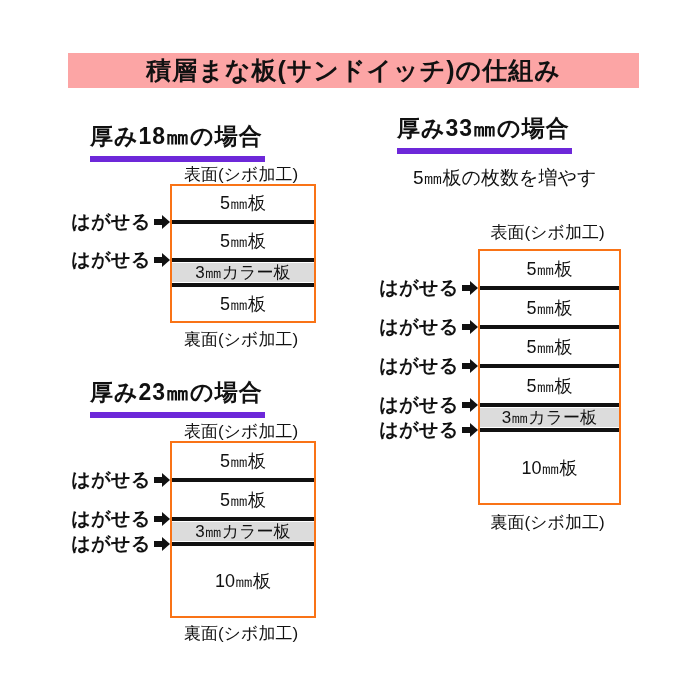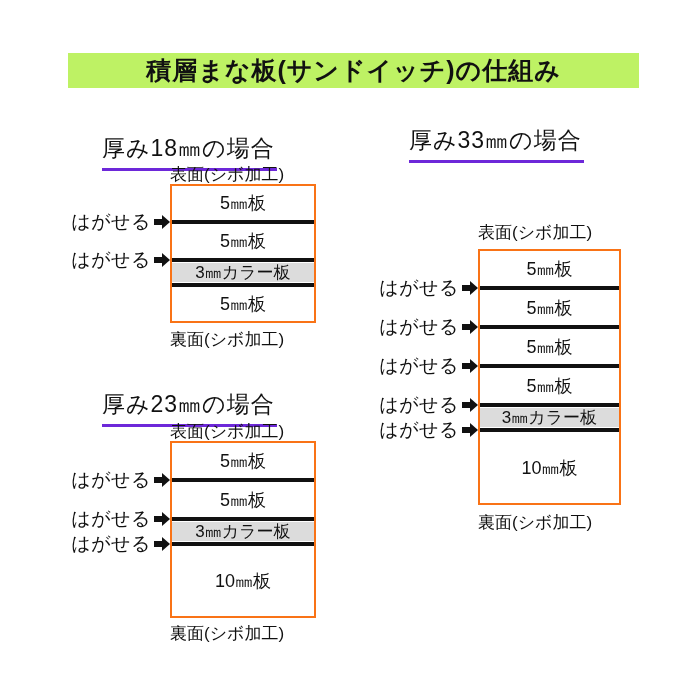--- a/index.html
+++ b/index.html
@@ -6,52 +6,52 @@
   .canvas{
     position:relative;width:700px;height:700px;background:#ffffff;
     font-family:"Liberation Sans", sans-serif;color:#111;overflow:hidden;
   }
   .title-bar{
     position:absolute;left:68px;top:53px;width:571px;height:35px;
     background:#d6d6d6;display:flex;align-items:center;justify-content:center;
     font-size:25px;font-weight:bold;letter-spacing:1px;
   }
   .dg-heading{
-    position:absolute;margin:12px;font-size:23px;font-weight:normal;
-    letter-spacing:1px;border-bottom:3px solid #6d28d9;padding:0 2px 4px 0;
+    position:absolute;margin:0;font-size:23px;font-weight:bold;
+    letter-spacing:1px;border-bottom:6px solid #6d28d9;padding:0 2px 4px 0;
     white-space:nowrap;
   }
   .note{position:absolute;font-size:19px;line-height:27px;white-space:nowrap;}
   .note-line-indent{padding-left:16px;}
-  .face-label{position:absolute;font-size:17px;white-space:nowrap;}
+  .face-label{position:absolute;font-size:17px;text-align:center;white-space:nowrap;}
   .stack{position:absolute;border:2px solid #f97316;display:flex;flex-direction:column;box-sizing:content-box;}
   .layer{
     display:flex;align-items:center;justify-content:center;
     font-size:18px;background:#fff;flex:none;line-height:1;white-space:nowrap;
   }
   .layer.color{background:#dcdcdc;font-size:17px;box-shadow:inset 0 1px 0 #fff, inset 0 -1px 0 #fff;}
   .divider{height:4px;background:#111;flex:none;}
   .peel{
     position:absolute;height:26px;width:170px;
     display:flex;align-items:center;justify-content:flex-end;
   }
-  .peel-text{font-size:19px;font-weight:normal;letter-spacing:0.5px;white-space:nowrap;}
+  .peel-text{font-size:19px;font-weight:bold;letter-spacing:0.5px;white-space:nowrap;}
   .arrow-icon{position:relative;width:16px;height:14px;flex:none;margin-left:3px;}
   .arrow-icon::before{content:"";position:absolute;left:0;top:4px;width:8px;height:6px;background:#111;}
   .arrow-icon::after{
     content:"";position:absolute;left:8px;top:0;width:0;height:0;
     border-left:8px solid #111;border-top:7px solid transparent;border-bottom:7px solid transparent;
   }
 </style>
 </head>
 <body>
 
 <div class="canvas">
 
-  <div class="title-bar" style="background: #bef264;">積層まな板(サンドイッチ)の仕組み</div>
+  <div class="title-bar" style="background: #fca5a5;">積層まな板(サンドイッチ)の仕組み</div>
 
   <section>
     <h2 class="dg-heading" style="left:90px;top:121px;">厚み18㎜の場合</h2>
     <div class="face-label" style="left:170px;top:163px;width:142px;">表面(シボ加工)</div>
     <div class="stack" style="left:170px;top:184px;width:142px;">
         <div class="layer" style="height: 34px;">5㎜板</div>
         <div class="divider" style="background: rgb(17, 17, 17);"></div>
         <div class="layer" style="height: 34px;">5㎜板</div>
         <div class="divider" style="background: rgb(17, 17, 17);"></div>
         <div class="layer color" style="height: 21px; background: rgb(220, 220, 220);">3㎜カラー板</div>
@@ -92,20 +92,21 @@
       </div>
       <div class="peel" style="left: 0px; top: 531px;">
         <span class="peel-text">はがせる</span>
         <span class="arrow-icon"></span>
       </div>
     </section>
 
   <section>
     <h2 class="dg-heading" style="left:397px;top:113px;">厚み33㎜の場合</h2>
     <div class="note" style="left:397px;top:164px;">
+      <div class="note-line note-line-indent">5㎜板の枚数を増やす</div>
     </div>
     <div class="face-label" style="left:478px;top:221px;width:139px;">表面(シボ加工)</div>
     <div class="stack" style="left:478px;top:249px;width:139px;">
         <div class="layer" style="height: 35px;">5㎜板</div>
         <div class="divider" style="background: rgb(17, 17, 17);"></div>
         <div class="layer" style="height: 35px;">5㎜板</div>
         <div class="divider" style="background: rgb(17, 17, 17);"></div>
         <div class="layer" style="height: 35px;">5㎜板</div>
         <div class="divider" style="background: rgb(17, 17, 17);"></div>
         <div class="layer" style="height: 35px;">5㎜板</div>

